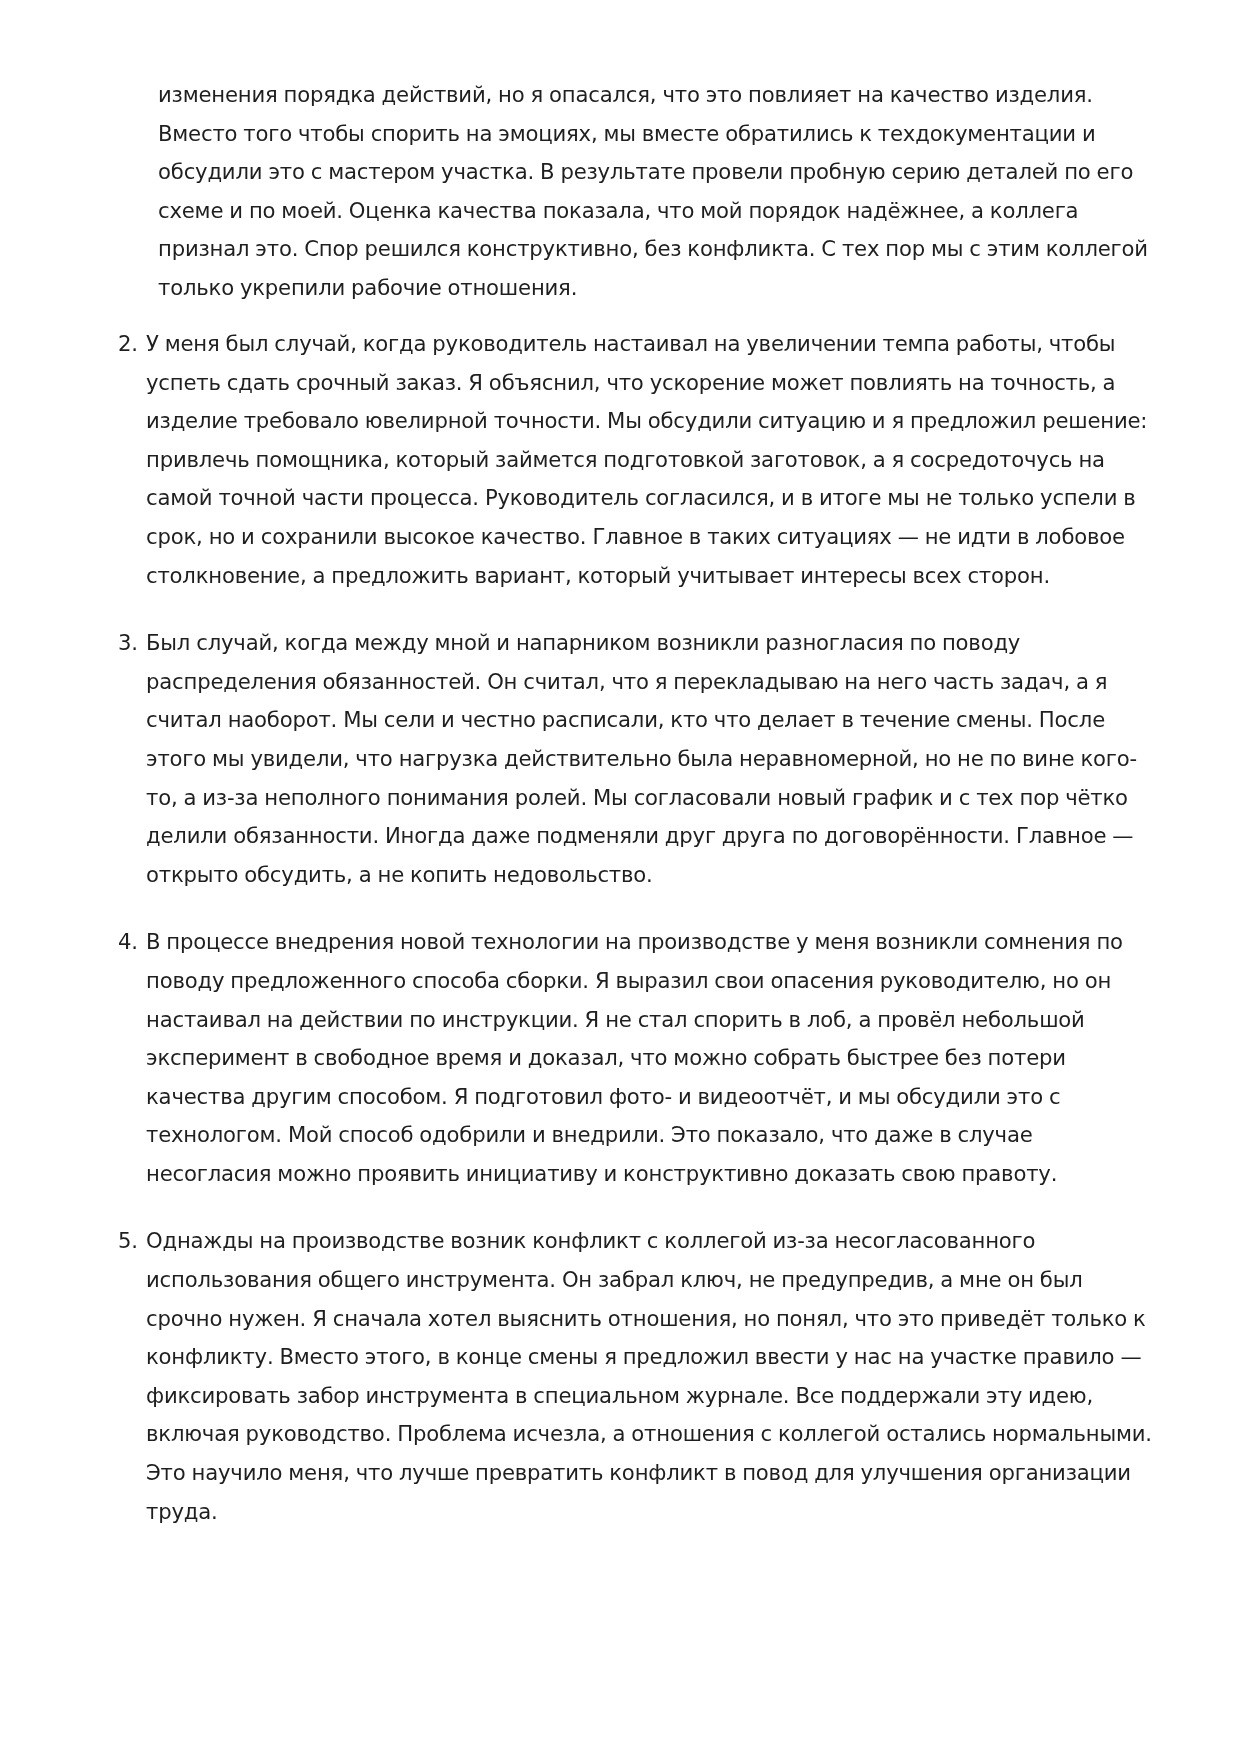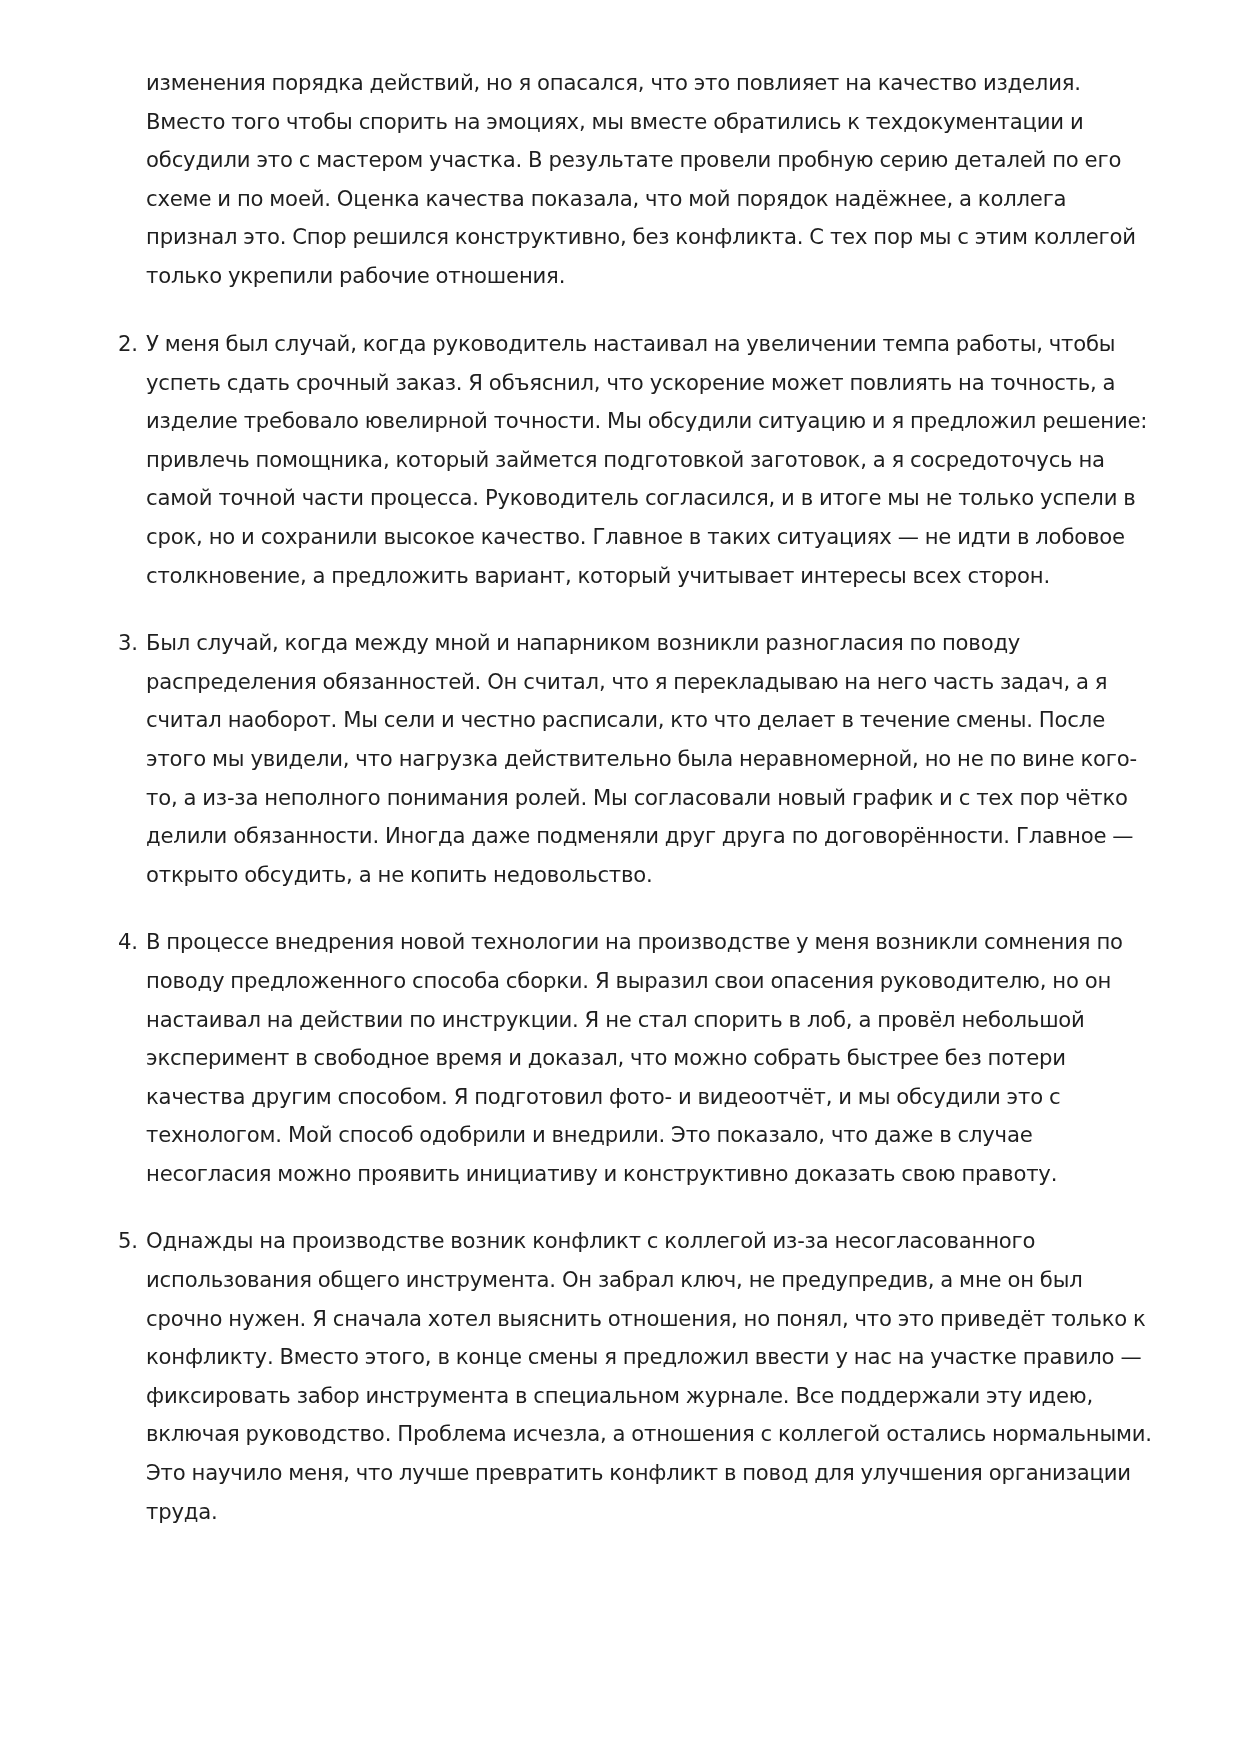--- a/index.html
+++ b/index.html
@@ -19,21 +19,21 @@
       position: absolute;
       left: 0;
       top: 0;
       width: 1239px;
     }
     .cont {
       position: absolute;
       left: 146px;
       top: 64px;
       width: 1010px;
-      margin: 0;
+      margin: 12px;
       font-size: 21.2px;
       line-height: 38.6px;
       letter-spacing: -0.2px;
       word-spacing: -0.5px;
     }
     ol.items {
       position: absolute;
       left: 146px;
       top: 325px;
       width: 1010px;

